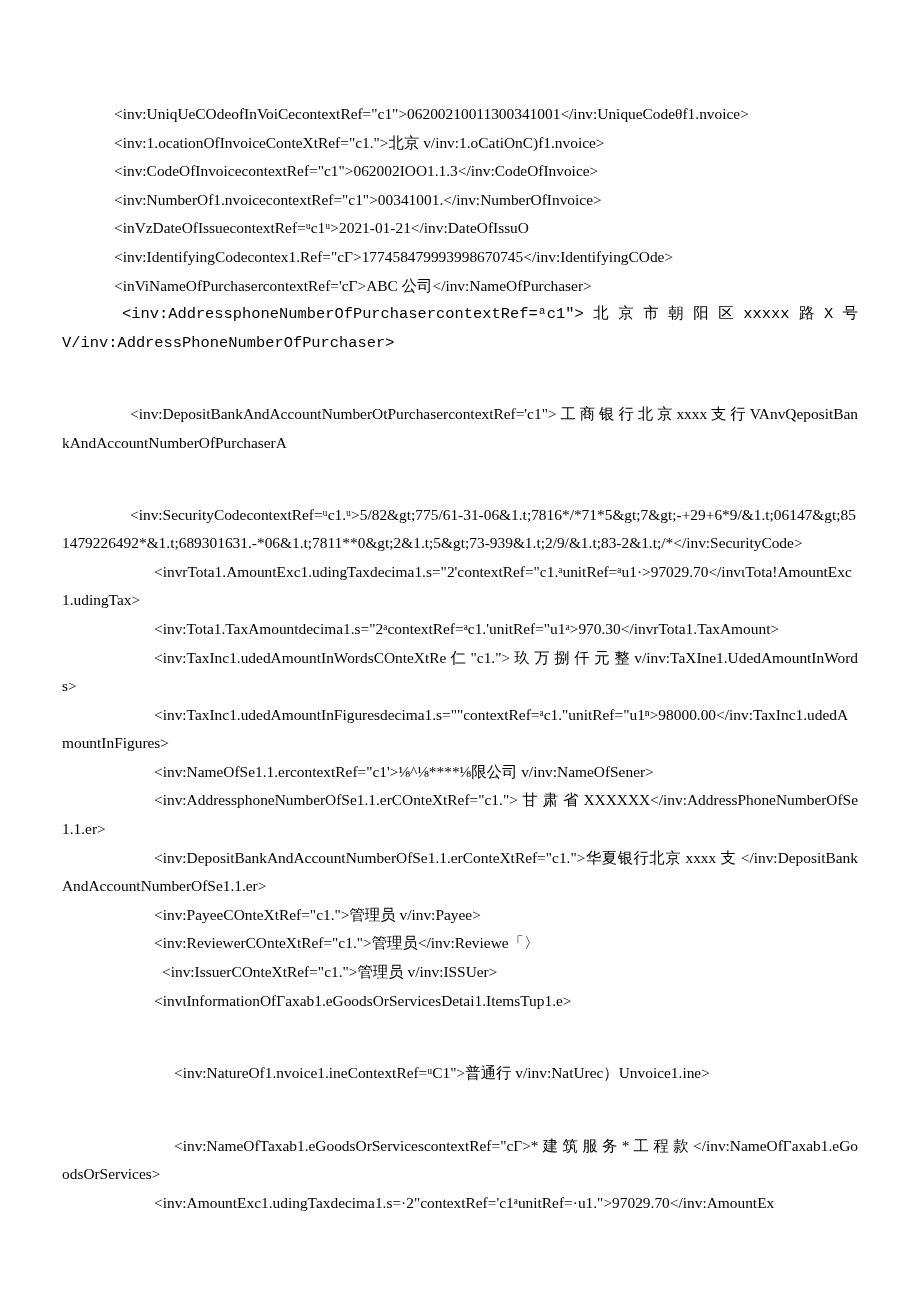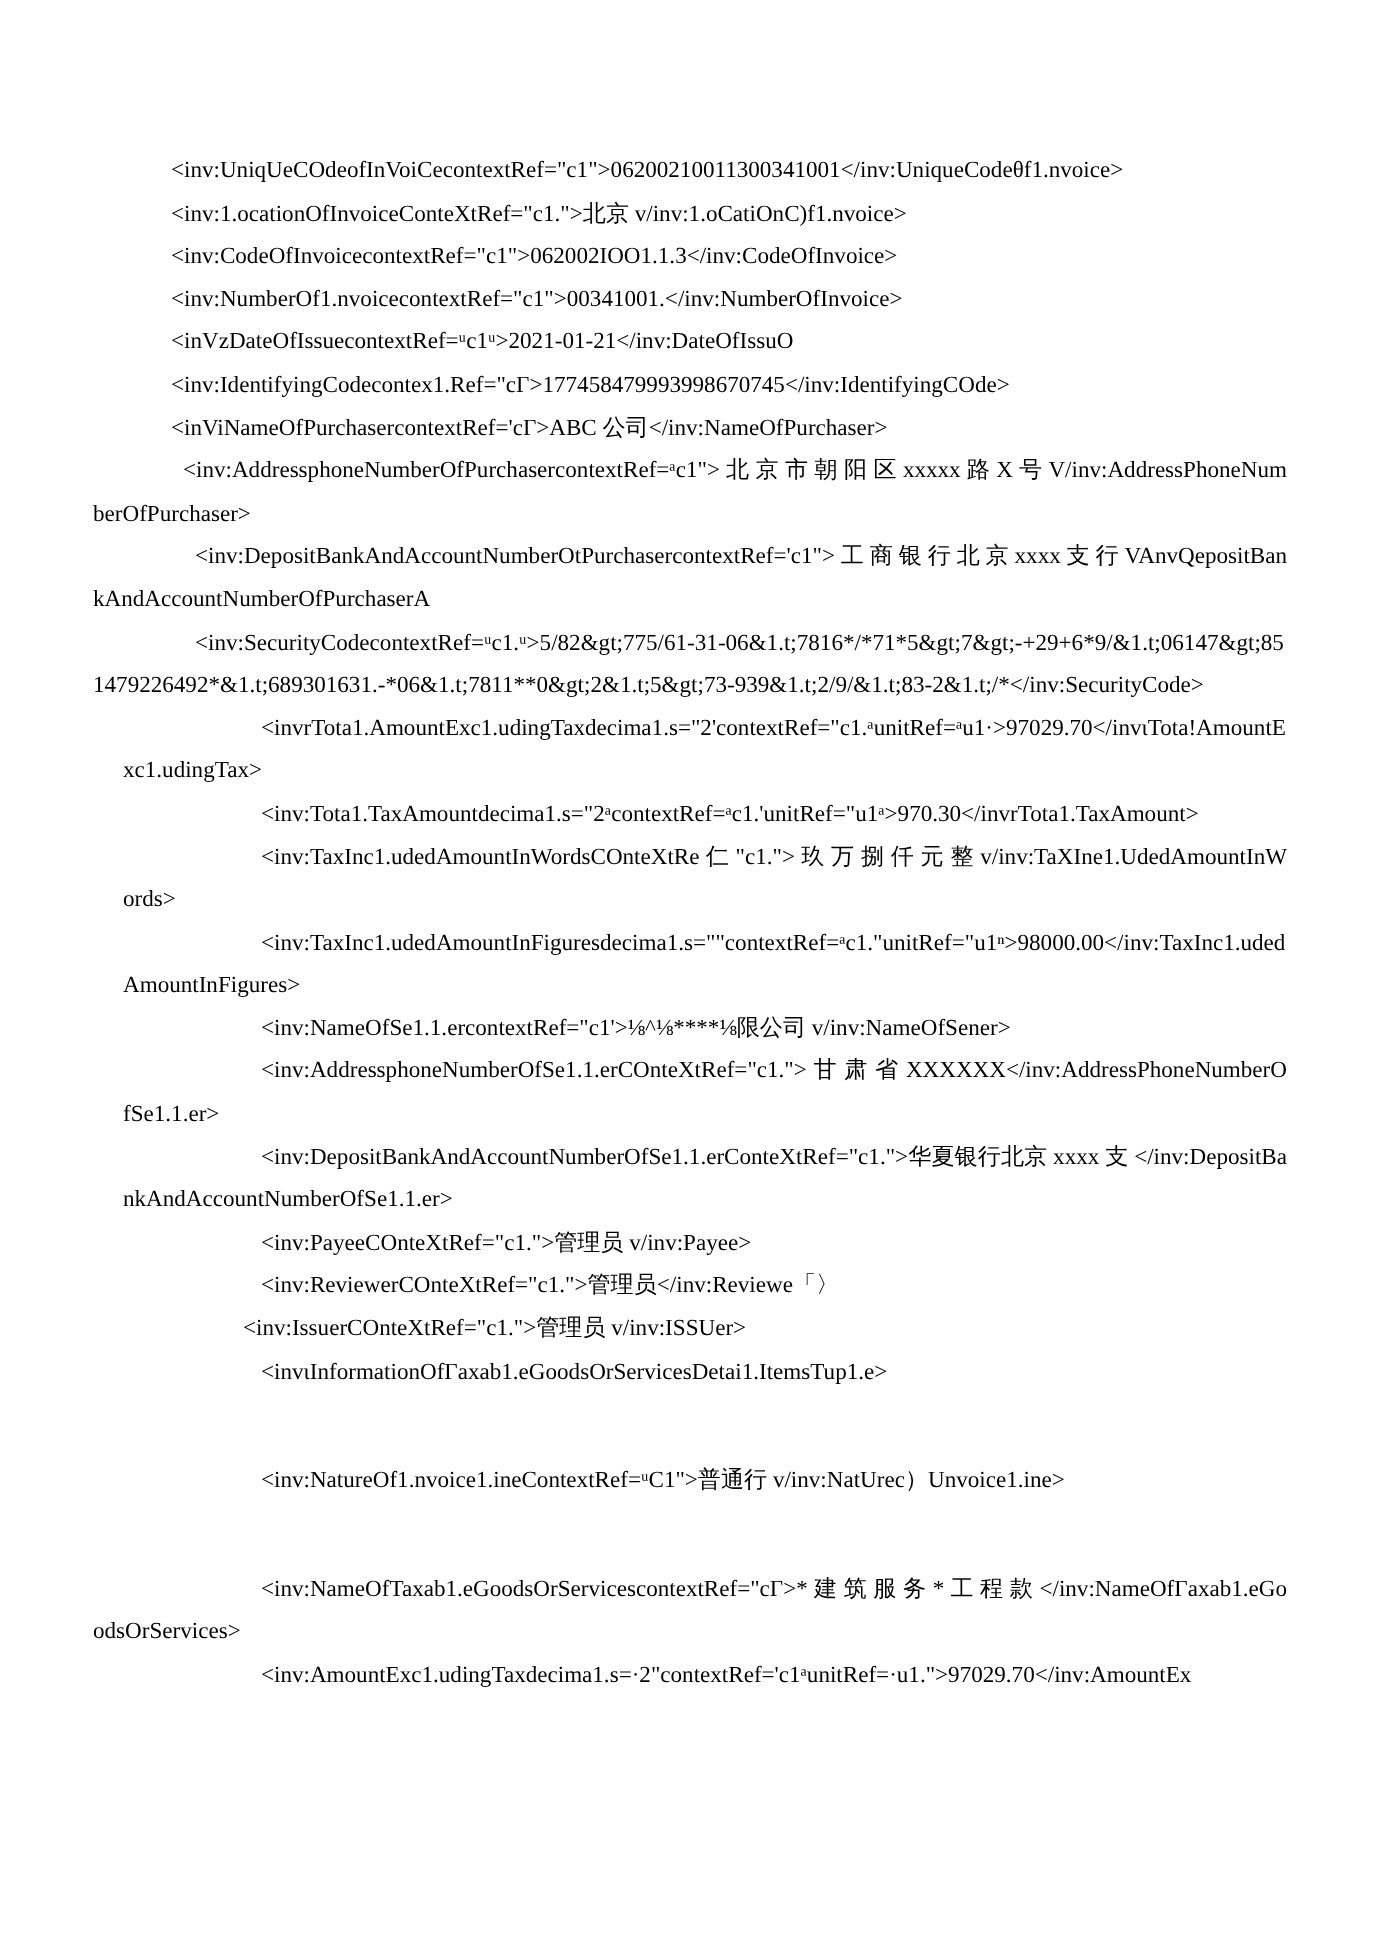--- a/index.html
+++ b/index.html
@@ -36,23 +36,23 @@
     text-align: justify;
     text-justify: inter-character;
     margin: 0;
     padding: 0;
     white-space: normal;
     word-break: break-all;
     letter-spacing: 0px;
   }
   
   .ind-1 { text-indent: 52px; }
-  .ind-2 { text-indent: 60px; }
-  .ind-3 { text-indent: 68px; }
-  .ind-5 { text-indent: 92px; margin-left: 20px; }
+  .ind-2 { text-indent: 60px; font-family: Liberation Mono, monospace; }
+  .ind-3 { text-indent: 68px; margin-top: 43px; }
+  .ind-5 { text-indent: 92px; }
   .ind-6 { text-indent: 100px; }
   .ind-7 { text-indent: 112px; margin-top: 44px; }
 </style>
 </head>
 <body>
 
 <div id="page">
   <div id="doc-body">
       <p class="xml-line ind-1">&lt;inv:UniqUeCOdeofInVoiCecontextRef="c1"&gt;06200210011300341001&lt;/inv:UniqueCodeθf1.nvoice&gt;</p>
       <p class="xml-line ind-1">&lt;inv:1.ocationOfInvoiceConteXtRef="c1."&gt;北京 v/inv:1.oCatiOnC)f1.nvoice&gt;</p>

